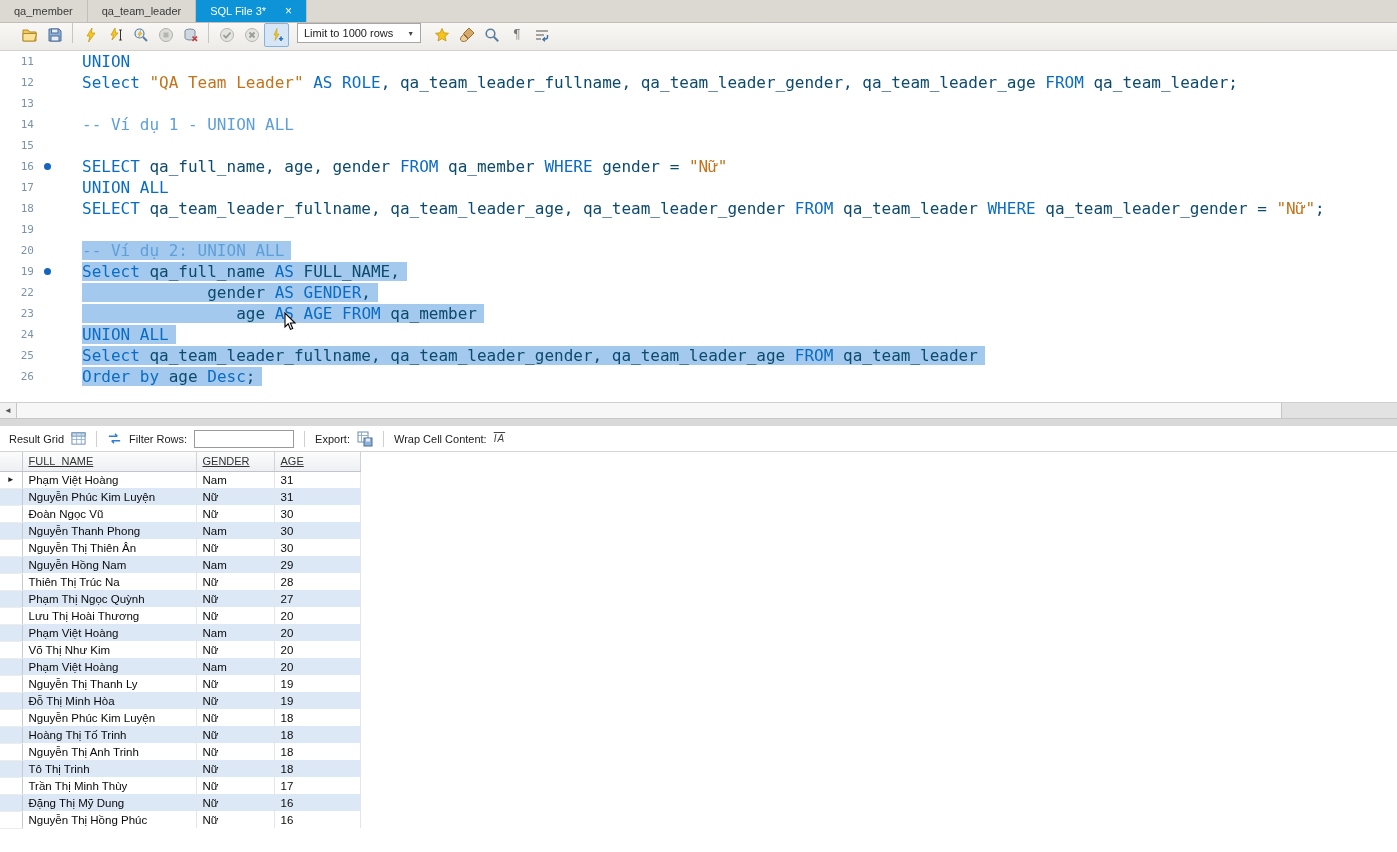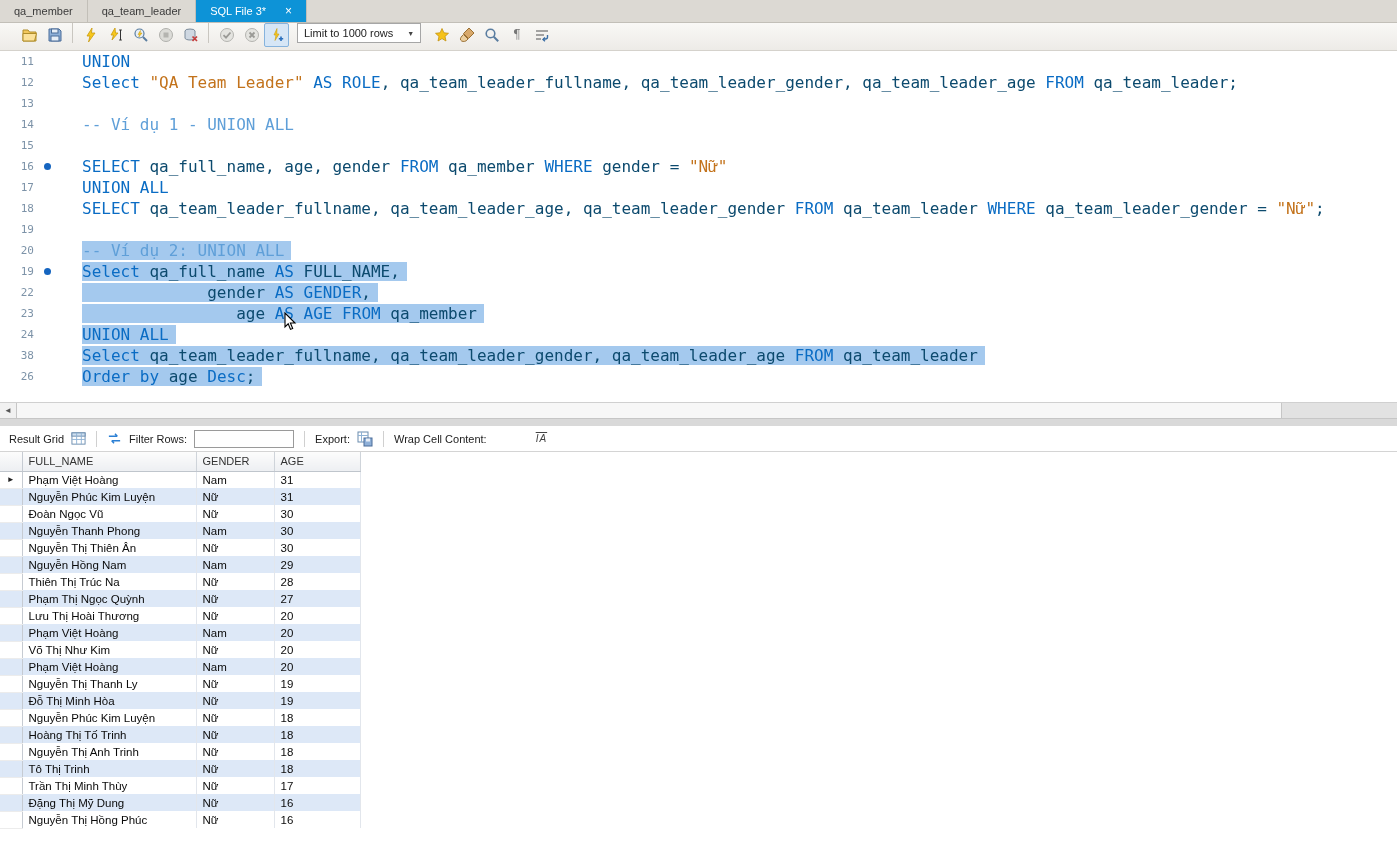--- a/index.html
+++ b/index.html
@@ -53,29 +53,29 @@
 
   .splitter { height: 8px; flex: none; background: #d9d9d9; border-top: 1px solid #c6c6c6; }
 
   
   .result-toolbar { height: 26px; flex: none; background: #fff; border-bottom: 1px solid #d4d4d4;
                     display: flex; align-items: center; font-size: 11px; color: #222; padding: 0 9px; gap: 7px; }
   .rt-sep { width: 1px; height: 16px; background: #d0d0d0; margin: 0 3px; flex: none; }
   .rt-input { width: 100px; height: 18px; border: 1px solid #9a9a9a; font-size: 11px; padding: 0 3px;
               font-family: "Liberation Sans", sans-serif; }
   .rt-icon { display: flex; align-items: center; }
-  .wrapcell-glyph { font-size: 10px; color: #444; text-decoration: overline; letter-spacing: 1px; font-style: italic; margin-left: 42px; }
+  .wrapcell-glyph { font-size: 10px; color: #444; text-decoration: overline; letter-spacing: 1px; font-style: italic; }
 
   
   .grid { flex: 1; background: #fff; overflow: hidden; }
   table.result { border-collapse: collapse; table-layout: fixed; width: 360px; font-size: 11.5px; }
   col.sel { width: 22px; } col.c0 { width: 174px; } col.c1 { width: 78px; } col.c2 { width: 86px; }
   th { height: 19px; background: linear-gradient(#fcfcfc, #edeff2); border-right: 1px solid #cfd4da;
        border-bottom: 1px solid #bfc5cc; font-weight: normal; text-align: left; padding: 0 6px;
-       color: #333; font-size: 11px; white-space: nowrap; overflow: hidden; }
+       color: #333; font-size: 11px; white-space: nowrap; overflow: hidden; text-decoration: underline; }
   td { height: 17px; padding: 0 6px; border-right: 1px solid #e2e6ec; color: #0a0a0a;
        overflow: hidden; white-space: nowrap; }
   tr.even td { background: var(--stripe, #dde8f7); }
   td.selcell, th.selcell { background: #fff; border-right: 1px solid #c6cbd2; border-bottom: 1px solid #ececec;
        text-align: center; padding: 0; font-size: 8px; color: #222; }
   th.selcell { background: linear-gradient(#fcfcfc, #edeff2); border-bottom: 1px solid #bfc5cc; }
 </style>
 </head>
 <body>
 
@@ -305,21 +305,21 @@
           <div class="code"><span class="selwrap sel"><span class="tk-p">                age </span><span class="tk-k">AS</span><span class="tk-p"> </span><span class="tk-k">AGE</span><span class="tk-p"> </span><span class="tk-k">FROM</span><span class="tk-p"> qa_member</span></span></div>
         </div>
         <div class="line">
           <div class="gutter">
             <span class="lnum">24</span>
           </div>
           <div class="code"><span class="selwrap sel"><span class="tk-k">UNION ALL</span></span></div>
         </div>
         <div class="line">
           <div class="gutter">
-            <span class="lnum">38</span>
+            <span class="lnum">25</span>
           </div>
           <div class="code"><span class="selwrap sel"><span class="tk-k">Select</span><span class="tk-p"> qa_team_leader_fullname, qa_team_leader_gender, qa_team_leader_age </span><span class="tk-k">FROM</span><span class="tk-p"> qa_team_leader</span></span></div>
         </div>
         <div class="line">
           <div class="gutter">
             <span class="lnum">26</span>
           </div>
           <div class="code"><span class="selwrap sel"><span class="tk-k">Order</span><span class="tk-p"> </span><span class="tk-k">by</span><span class="tk-p"> age </span><span class="tk-k">Desc</span><span class="tk-p">;</span></span></div>
         </div>
       </div>

